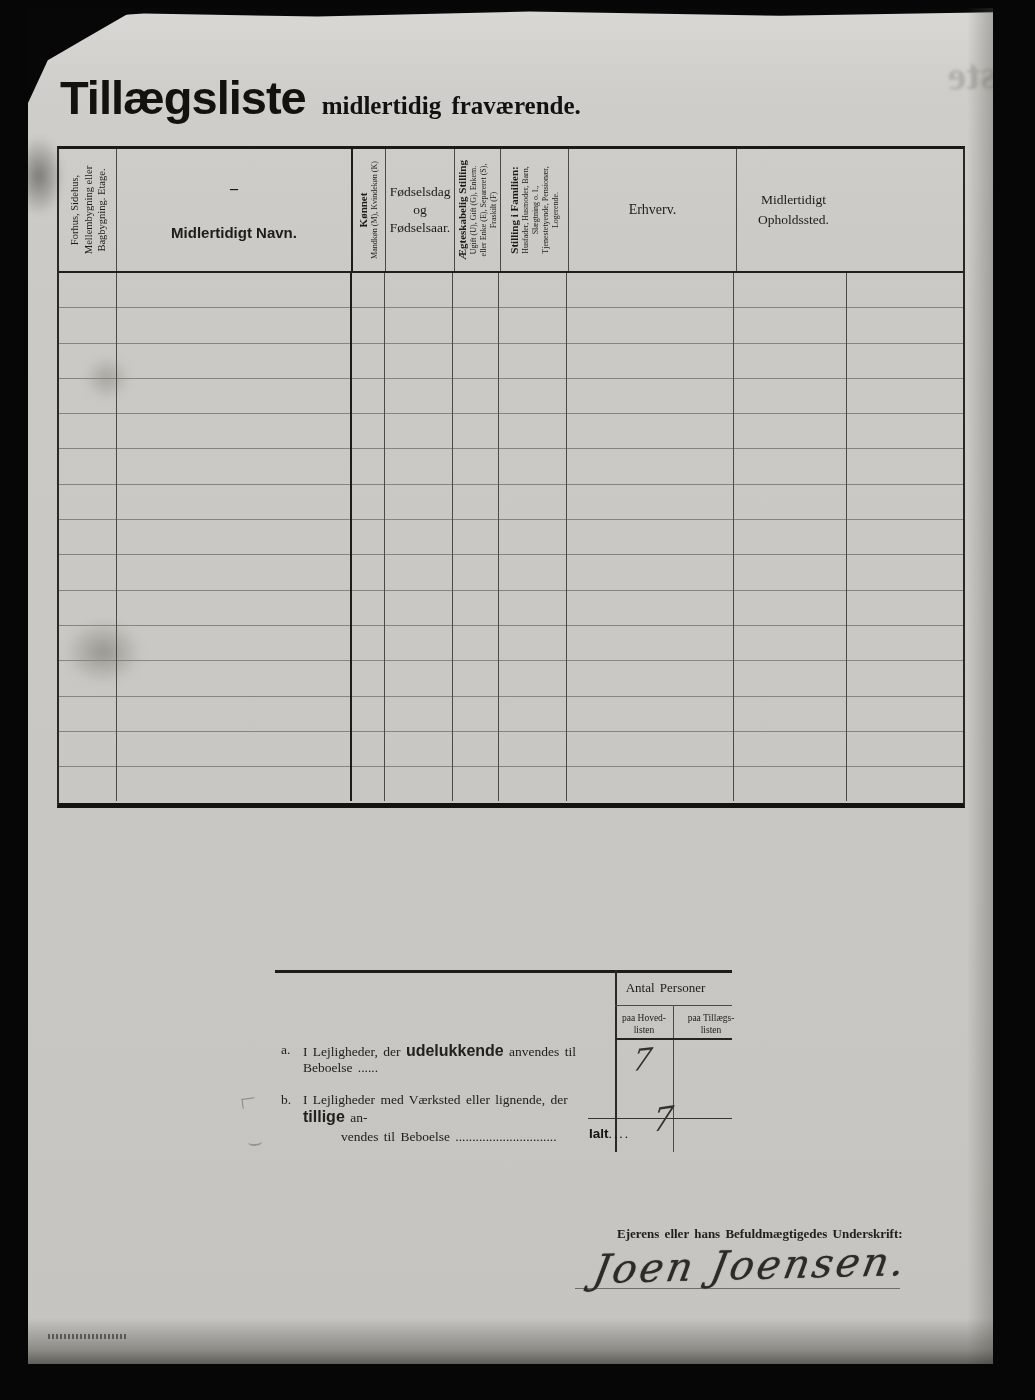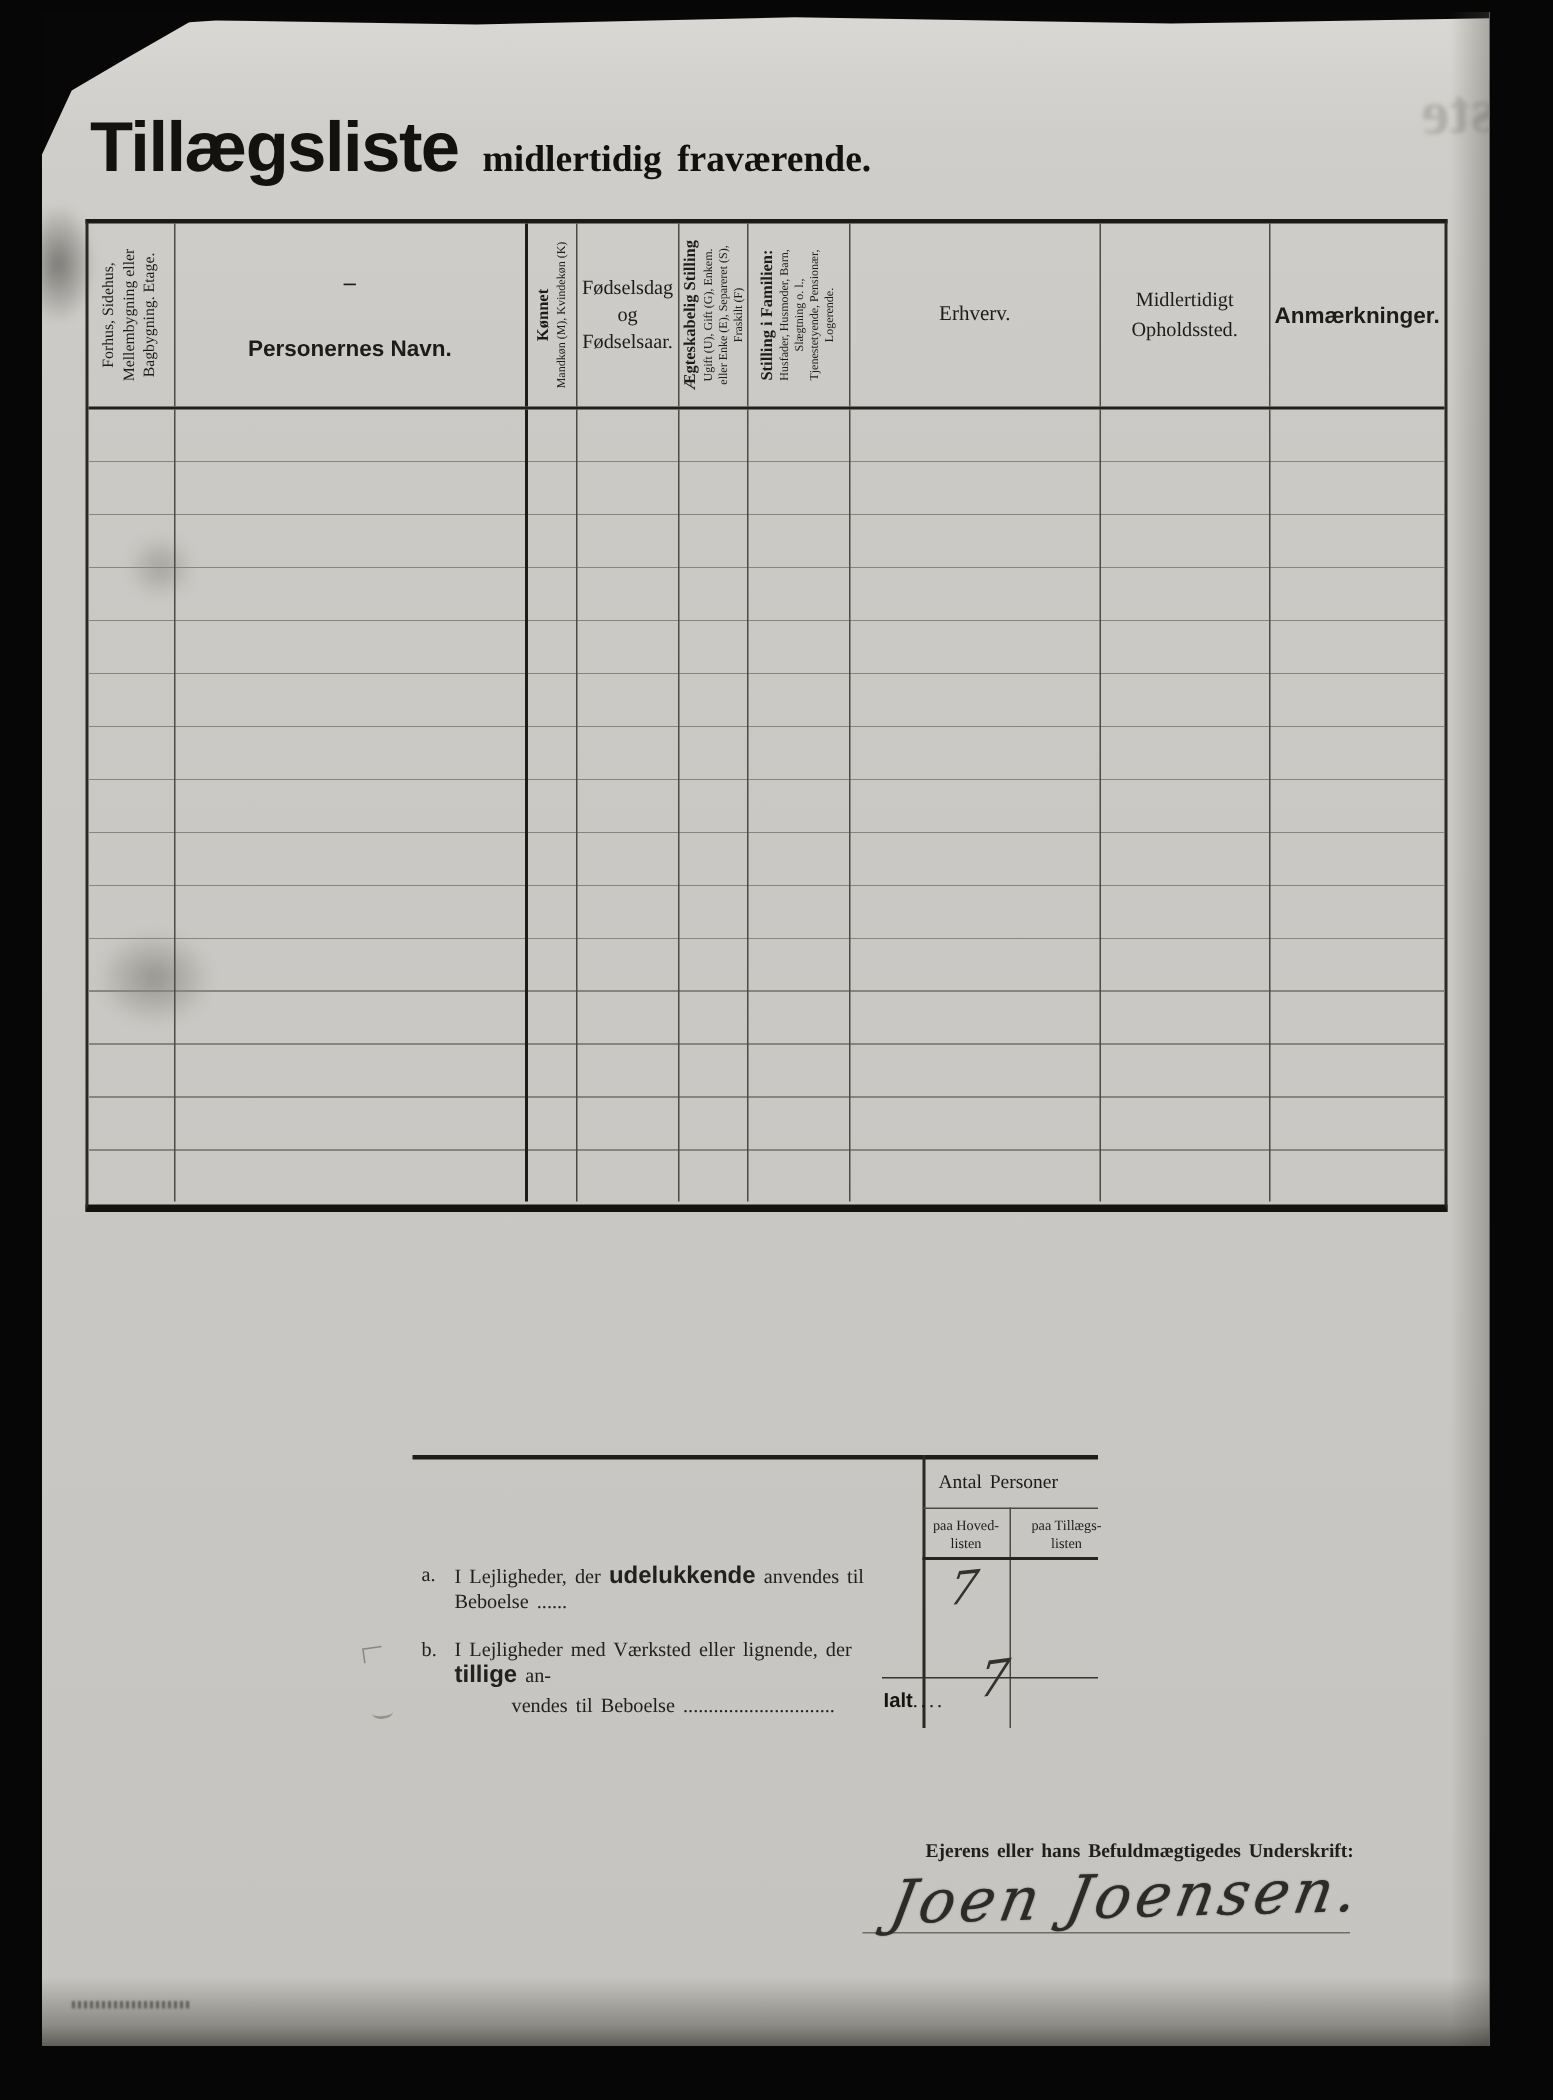--- a/index.html
+++ b/index.html
@@ -130,21 +130,21 @@
   <div class="main-table">
     <div class="thead">
       <div class="hcell w1">
         <div class="vwrap vplain">Forhus, Sidehus,
 Mellembygning eller
 Bagbygning.      Etage.</div>
       </div>
       <div class="hcell w2">
         <div class="hcenter">
           <div class="name-dash">–</div>
-          <div class="name-label">Personernes Navn.</div>
+          <div class="name-label">Midlertidigt Navn.</div>
         </div>
       </div>
       <div class="hcell w3">
         <div class="vwrap" style="width:122px;">
           <div class="vmain">Kønnet</div>
           <div class="vsub">Mandkøn (M), Kvindekøn (K)</div>
         </div>
       </div>
       <div class="hcell w4">
         <div class="hcenter">
@@ -172,25 +172,20 @@
       </div>
       <div class="hcell w7">
         <div class="hcenter">
           <div class="occ-label">Erhverv.</div>
         </div>
       </div>
       <div class="hcell w8">
         <div class="hcenter">
           <div class="res-label">Midlertidigt
 Opholdssted.</div>
-        </div>
-      </div>
-      <div class="hcell w9">
-        <div class="hcenter">
-          <div class="rem-label">Anmærkninger.</div>
         </div>
       </div>
     </div>
     <div class="tbody">
       <div class="bcell w1"></div>
       <div class="bcell w2"></div>
       <div class="bcell w3"></div>
       <div class="bcell w4"></div>
       <div class="bcell w5"></div>
       <div class="bcell w6"></div>

